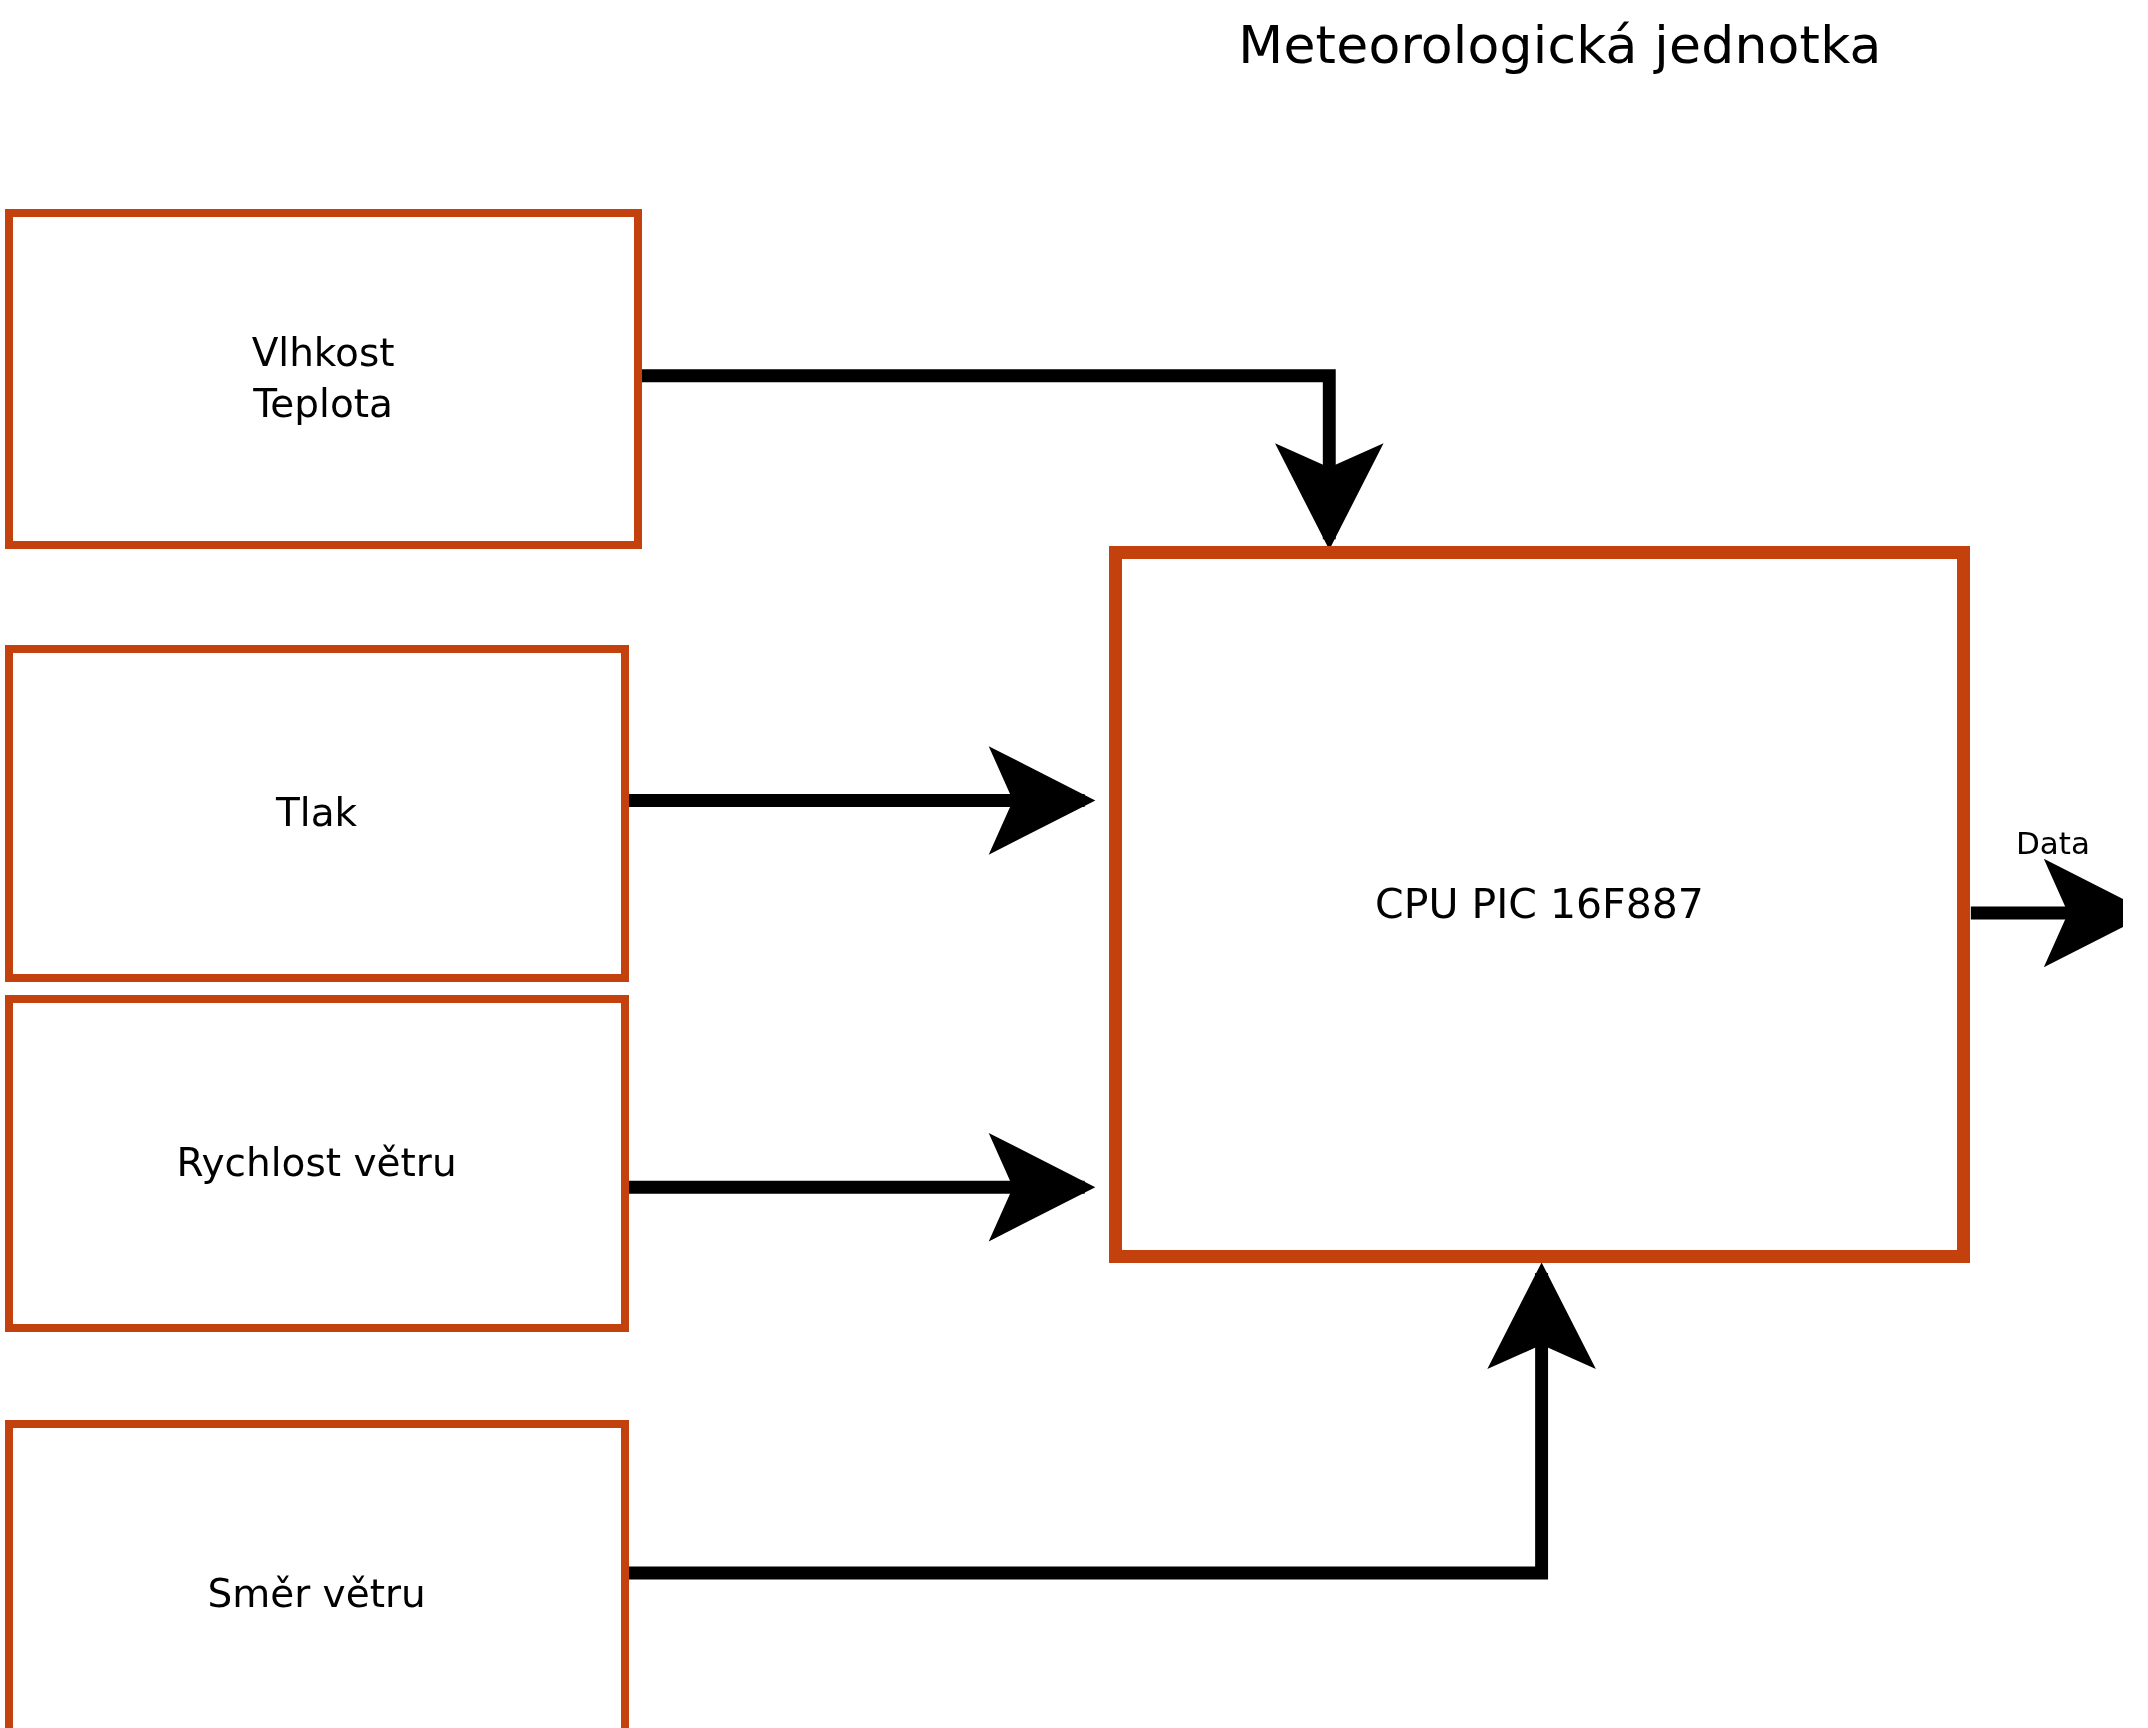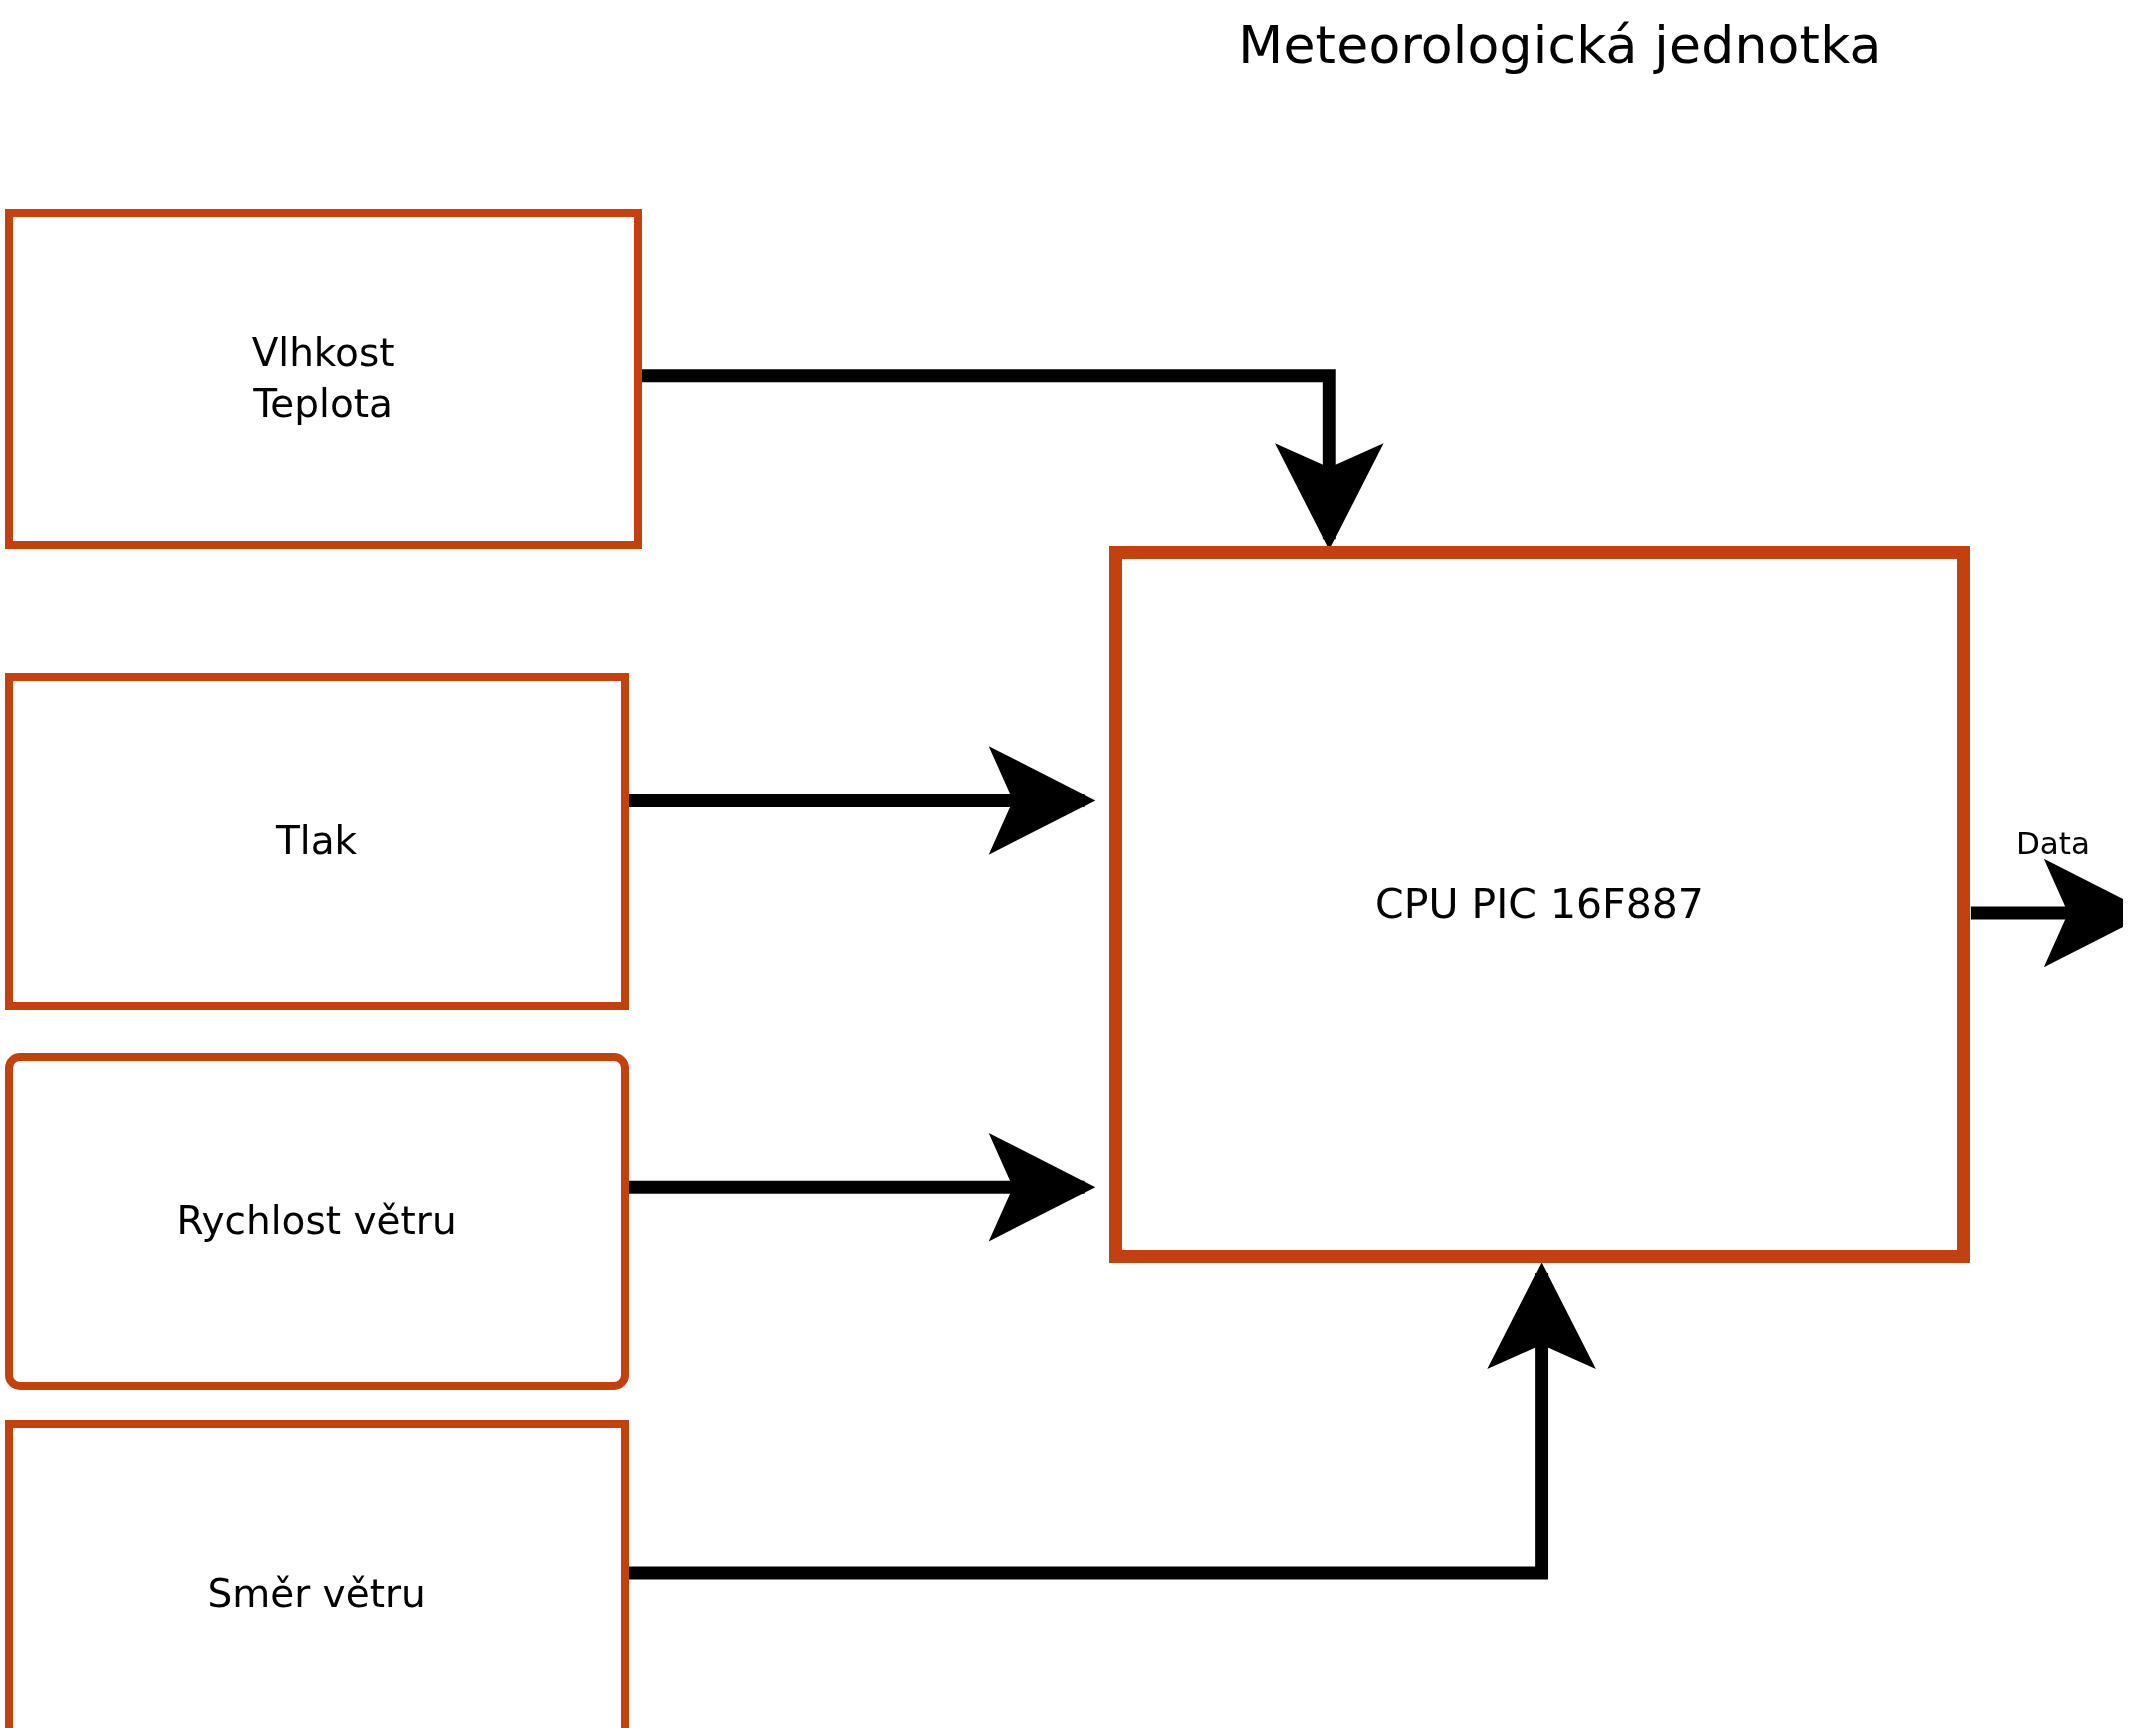--- a/index.html
+++ b/index.html
@@ -52,22 +52,22 @@
     letter-spacing: 0.2px;
   }
   #title-wrap {
     position: absolute;
     left: 1126px;
     top: 1.8px;
     width: 868px;
     text-align: center;
   }
   #box-humidity   { left: 4.6px;   top: 196px;  width: 637px; height: 340px; }
-  #box-pressure   { left: 4.6px;   top: 660px;  width: 624px; height: 337px; text-align: right; }
-  #box-windspeed  { left: 4.6px;   top: 1040px; width: 624px; height: 337px; border-radius: 15px; }
+  #box-pressure   { left: 4.6px;   top: 632px;  width: 624px; height: 337px; text-align: right; }
+  #box-windspeed  { left: 4.6px;   top: 982px; width: 624px; height: 337px; }
   #box-winddir    { left: 4.6px;   top: 1407px; width: 624px; height: 349px; }
   #box-cpu        { left: 1109px; top: 533px; width: 861px; height: 717px; border-width: 13px; text-align: right; }
   #box-cpu .node-label { font-size: 41px; }
 
   .edge-label {
     position: absolute;
     font-size: 31px;
     color: #000000;
     white-space: nowrap;
   }

